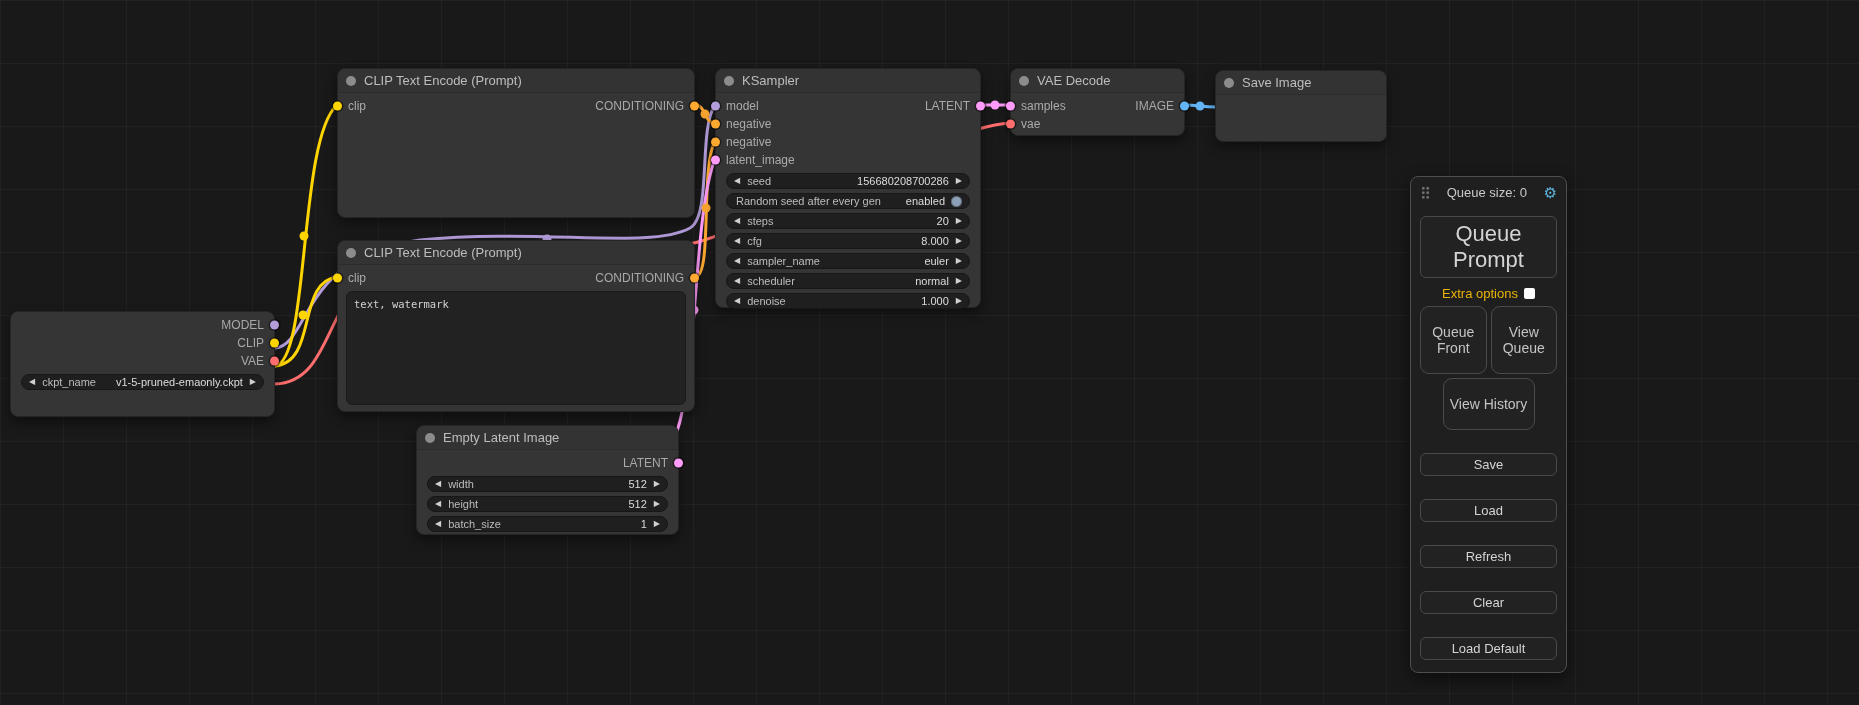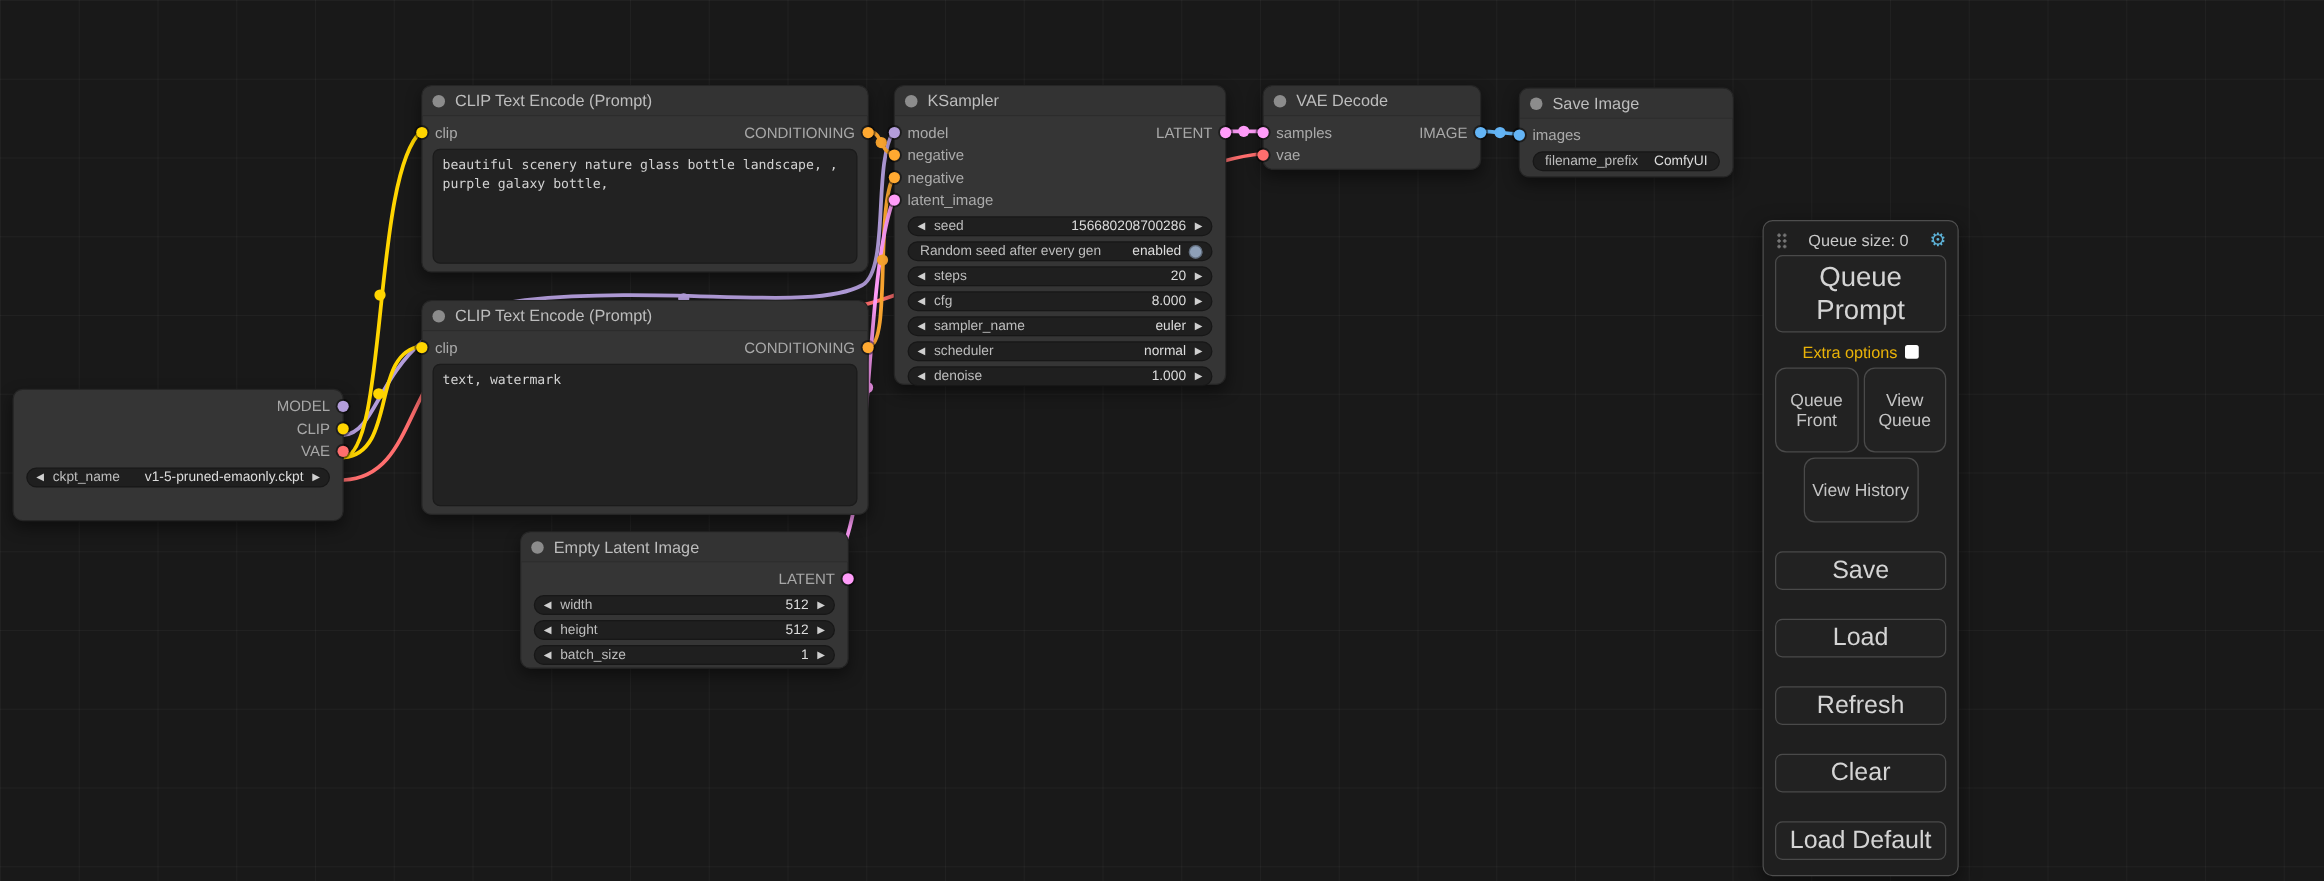--- a/index.html
+++ b/index.html
@@ -117,40 +117,40 @@
 
   
   .queue-panel {
     position:absolute; left:1410px; top:176px; width:157px; z-index:3;
     background:#1f1f1f;
     border:1px solid #4e4e4e;
     border-radius:8px;
     padding:7px 9px 12px;
     box-shadow:0 6px 16px rgba(0,0,0,.5);
   }
-  .qp-header { display:flex; align-items:center; height:16px; margin-bottom:4px; }
+  .qp-header { display:flex; align-items:center; height:16px; margin-bottom:16px; }
   .drag-dots {
     width:9px; height:13px; margin-left:1px;
     background-image:radial-gradient(circle, #787878 1.1px, transparent 1.5px);
     background-size:4.5px 4.5px;
   }
   .qp-size { flex:1; text-align:center; font-size:13px; color:#c9c9c9; }
   .gear { font-size:15px; color:#5db3d9; line-height:1; cursor:pointer; }
 
   .qbtn {
     display:block; width:100%;
     background:#222222;
     border:1px solid #4a4a4a;
     border-radius:6px;
     color:#d4d4d4;
     text-align:center;
     font-family:inherit;
     cursor:pointer;
   }
-  .qbtn.big   { font-size:20px; padding:3px 0; margin-top:23px; }
+  .qbtn.big   { font-size:13px; padding:3px 0; margin-top:23px; }
   .qbtn.prompt{ font-size:22px; padding:4px 0; margin-top:2px; }
 
   .qp-extra {
     display:flex; align-items:center; justify-content:center; gap:6px;
     margin-top:8px; font-size:13px; color:#eab308;
   }
   .checkbox {
     width:11px; height:11px; background:#ffffff;
     border-radius:2px; display:inline-block; cursor:pointer;
   }
@@ -213,21 +213,20 @@
     <span class="title-dot"></span>
     <span>CLIP Text Encode (Prompt)</span>
   </div>
   <div class="node-body">
     <div class="slot-row">
       <span class="dot in c-clip"></span>
       <span class="slot-label">clip</span>
       <span class="slot-label right">CONDITIONING</span>
       <span class="dot out c-cond"></span>
     </div>
-    <div class="prompt-box">beautiful scenery nature glass bottle landscape, , purple galaxy bottle,</div>
   </div>
 </div>
 
 <div class="node" id="node-clip-negative">
   <div class="node-title">
     <span class="title-dot"></span>
     <span>CLIP Text Encode (Prompt)</span>
   </div>
   <div class="node-body">
     <div class="slot-row">
@@ -356,30 +355,20 @@
       <span class="dot in c-vae"></span>
       <span class="slot-label">vae</span>
     </div>
   </div>
 </div>
 
 <div class="node" id="node-save-image">
   <div class="node-title">
     <span class="title-dot"></span>
     <span>Save Image</span>
-  </div>
-  <div class="node-body">
-    <div class="slot-row">
-      <span class="dot in c-image"></span>
-      <span class="slot-label">images</span>
-    </div>
-    <div class="widget no-arrows">
-      <span class="wname">filename_prefix</span>
-      <span class="wvalue">ComfyUI</span>
-    </div>
   </div>
 </div>
 
 <div class="queue-panel">
   <div class="qp-header">
     <span class="drag-dots"></span>
     <span class="qp-size">Queue size: 0</span>
     <span class="gear">⚙</span>
   </div>
 

